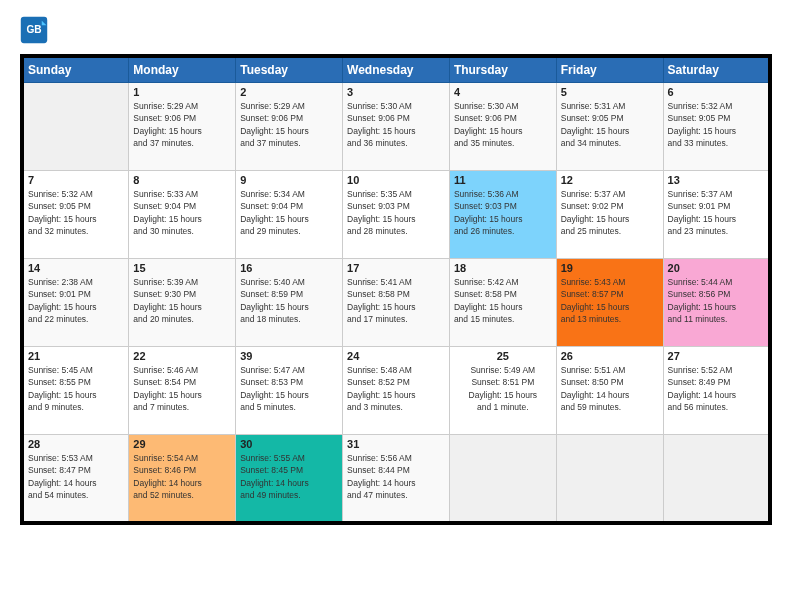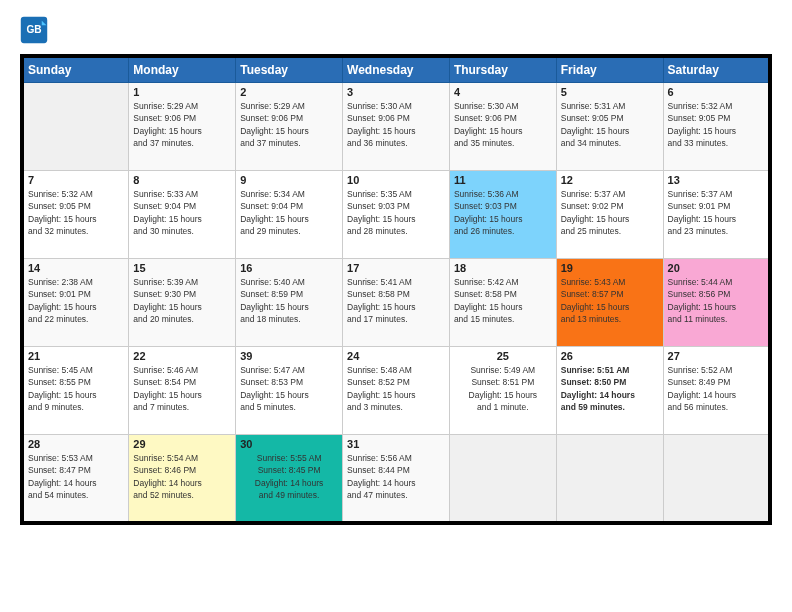--- a/index.html
+++ b/index.html
@@ -314,51 +314,51 @@
           </td>
           <td style="background: rgb(255, 255, 255); text-align: center;">
             <div class="day-number">25</div>
             <div class="day-info" style="white-space: pre-line;">Sunrise: 5:49 AM
 Sunset: 8:51 PM
 Daylight: 15 hours
 and 1 minute.</div>
           </td>
           <td style="background: rgb(255, 255, 255);">
             <div class="day-number">26</div>
-            <div class="day-info" style="white-space: pre-line; font-weight: bold;">Sunrise: 5:51 AM
+            <div class="day-info" style="white-space: pre-line;">Sunrise: 5:51 AM
 Sunset: 8:50 PM
 Daylight: 14 hours
 and 59 minutes.</div>
           </td>
           <td style="background: rgb(255, 255, 255);">
             <div class="day-number">27</div>
             <div class="day-info" style="white-space: pre-line;">Sunrise: 5:52 AM
 Sunset: 8:49 PM
 Daylight: 14 hours
 and 56 minutes.</div>
           </td>
         </tr>
         <tr>
           <td style="background: rgb(249, 249, 249);">
             <div class="day-number">28</div>
             <div class="day-info" style="white-space: pre-line;">Sunrise: 5:53 AM
 Sunset: 8:47 PM
 Daylight: 14 hours
 and 54 minutes.</div>
           </td>
-          <td style="background: #fef9c3;">
+          <td style="background: #fdba74;">
             <div class="day-number">29</div>
             <div class="day-info" style="white-space: pre-line;">Sunrise: 5:54 AM
 Sunset: 8:46 PM
 Daylight: 14 hours
 and 52 minutes.</div>
           </td>
           <td style="background: #14b8a6;">
             <div class="day-number">30</div>
-            <div class="day-info" style="white-space: pre-line; text-align: center;">Sunrise: 5:55 AM
+            <div class="day-info" style="white-space: pre-line;">Sunrise: 5:55 AM
 Sunset: 8:45 PM
 Daylight: 14 hours
 and 49 minutes.</div>
           </td>
           <td style="background: rgb(249, 249, 249);">
             <div class="day-number">31</div>
             <div class="day-info" style="white-space: pre-line;">Sunrise: 5:56 AM
 Sunset: 8:44 PM
 Daylight: 14 hours
 and 47 minutes.</div>

